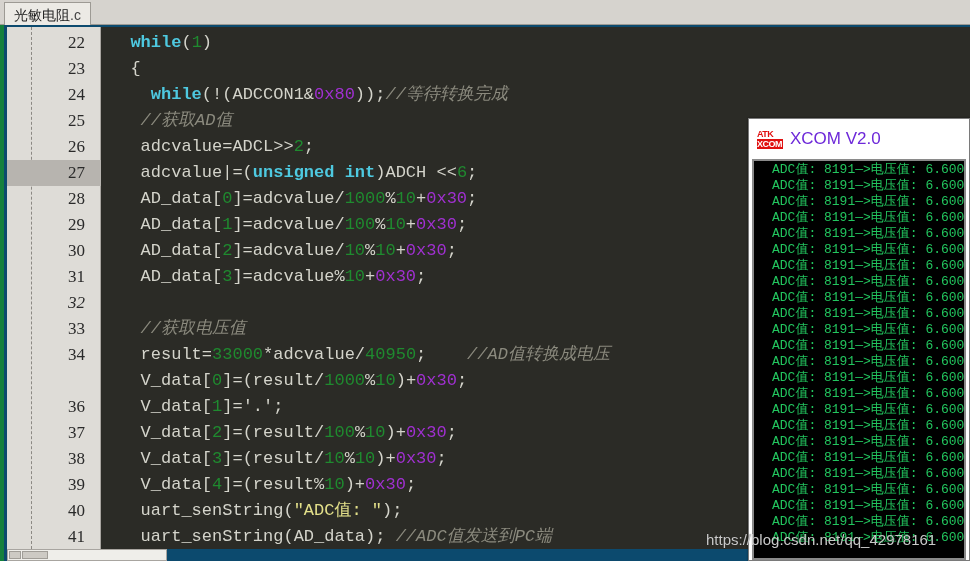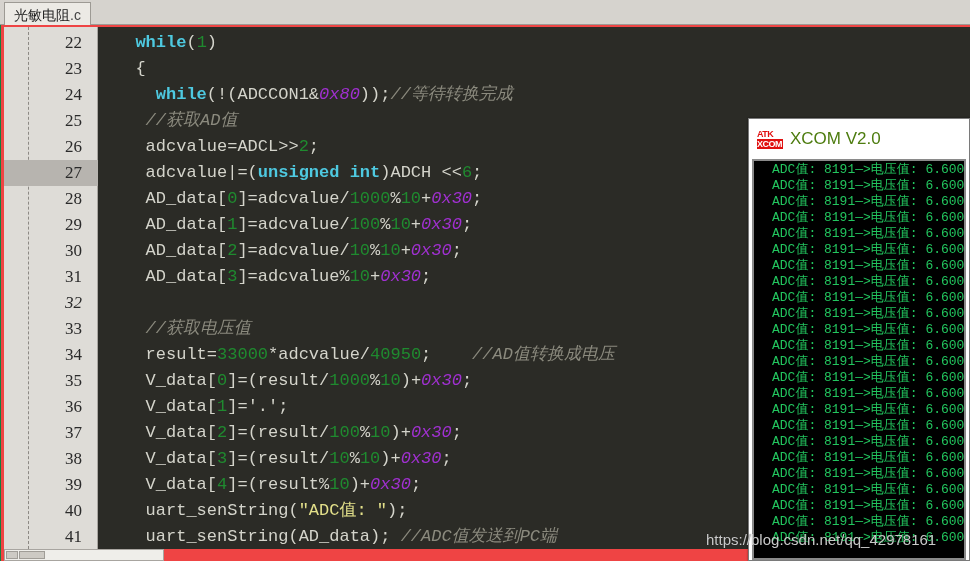--- a/index.html
+++ b/index.html
@@ -32,22 +32,22 @@
     color:#1a1a1a;
     line-height:20px;
     white-space:nowrap;
     cursor:default;
   }
   .tab-ext { color:#444; }
 
   
   #editor-frame {
     position:absolute; left:0; top:25px; width:970px; height:536px;
-    background:#ef4444;
-    border-left:1px solid #15803d;
+    background:#0c4a6e;
+    border-left:4px solid #15803d;
   }
   #editor-inner {
     position:absolute; left:3px; top:2px; right:0; bottom:12px;
     background:#2b2b26;
     overflow:hidden;
   }
 
   
   #gutter {
     position:absolute; left:0; top:0; width:94px; height:100%;
@@ -73,28 +73,28 @@
   
   #code {
     position:absolute; left:95px; top:0; right:0; bottom:0;
     background:#2b2b26;
     font-family:"Liberation Mono", monospace;
     font-size:17px;
     white-space:pre;
     overflow:hidden;
   }
   .cl {
-    position:absolute; left:12px; height:26px; line-height:26px;
+    position:absolute; left:4px; height:26px; line-height:26px;
     padding-left:4px;
     color:#d4d4cb;
     cursor:text;
   }
   .kw   { color:#4ec9e0; font-weight:bold; }
   .num  { color:#1f8a2f; }
-  .hex  { color:#a030d0;font-style:italic; }
+  .hex  { color:#a030d0; }
   .com  { color:#8b8a7e; font-style:italic; }
   .str  { color:#e3e08a; }
   .plain{ color:#d4d4cb; }
 
   
   #hscroll {
     position:absolute; left:3px; bottom:0; width:160px; height:12px;
     background:#efeeea;
     border:1px solid #a8a5a0;
   }
@@ -126,21 +126,21 @@
     margin-right:7px;
     font-family:"Liberation Sans", sans-serif;
     font-weight:bold;
     color:#e01010;
     line-height:10px;
     letter-spacing:-0.5px;
   }
   #atk-logo .l1 { font-size:9px; }
   #atk-logo .l2 { font-size:9px; background:#e01010; color:#ffffff; }
   #xcom-name {
-    font-size:17px; color:#4d7c0f;
+    font-size:17px; color:#6d28d9;
     font-family:"Liberation Sans", sans-serif;
   }
   #xcom-body {
     position:absolute; left:3px; top:40px; right:3px; bottom:0;
     background:#000000;
     border:2px solid #8a8a8a;
     overflow:hidden;
   }
   .tline {
     position:absolute; left:18px; height:16px; line-height:16px;
@@ -185,21 +185,20 @@
           <div class="gl" style="top: 81px;">25</div>
           <div class="gl" style="top: 107px;">26</div>
           <div class="gl cur" style="top: 133px;">27</div>
           <div class="gl" style="top: 159px;">28</div>
           <div class="gl" style="top: 185px;">29</div>
           <div class="gl" style="top: 211px;">30</div>
           <div class="gl" style="top: 237px;">31</div>
           <div class="gl" style="top: 263px; font-style: italic;">32</div>
           <div class="gl" style="top: 289px;">33</div>
           <div class="gl" style="top: 315px;">34</div>
-          <div class="gl" style="top: 341px;">35</div>
           <div class="gl" style="top: 367px;">36</div>
           <div class="gl" style="top: 393px;">37</div>
           <div class="gl" style="top: 419px;">38</div>
           <div class="gl" style="top: 445px;">39</div>
           <div class="gl" style="top: 471px;">40</div>
           <div class="gl" style="top: 497px;">41</div>
         </div>
 
       <div id="code"><div class="cl" style="top: 3px;"><span class="plain">  </span><span class="kw">while</span><span class="plain">(</span><span class="num">1</span><span class="plain">)</span></div><div class="cl" style="top: 29px;"><span class="plain">  {</span></div><div class="cl" style="top: 55px;"><span class="plain">    </span><span class="kw">while</span><span class="plain">(!(ADCCON1&amp;</span><span class="hex">0x80</span><span class="plain">));</span><span class="com">//等待转换完成</span></div><div class="cl" style="top: 81px;"><span class="plain">   </span><span class="com">//获取AD值</span></div><div class="cl" style="top: 107px;"><span class="plain">   adcvalue=ADCL&gt;&gt;</span><span class="num">2</span><span class="plain">;</span></div><div class="cl" style="top: 133px;"><span class="plain">   adcvalue|=(</span><span class="kw">unsigned int</span><span class="plain">)ADCH &lt;&lt;</span><span class="num">6</span><span class="plain">;</span></div><div class="cl" style="top: 159px;"><span class="plain">   AD_data[</span><span class="num">0</span><span class="plain">]=adcvalue/</span><span class="num">1000</span><span class="plain">%</span><span class="num">10</span><span class="plain">+</span><span class="hex">0x30</span><span class="plain">;</span></div><div class="cl" style="top: 185px;"><span class="plain">   AD_data[</span><span class="num">1</span><span class="plain">]=adcvalue/</span><span class="num">100</span><span class="plain">%</span><span class="num">10</span><span class="plain">+</span><span class="hex">0x30</span><span class="plain">;</span></div><div class="cl" style="top: 211px;"><span class="plain">   AD_data[</span><span class="num">2</span><span class="plain">]=adcvalue/</span><span class="num">10</span><span class="plain">%</span><span class="num">10</span><span class="plain">+</span><span class="hex">0x30</span><span class="plain">;</span></div><div class="cl" style="top: 237px;"><span class="plain">   AD_data[</span><span class="num">3</span><span class="plain">]=adcvalue%</span><span class="num">10</span><span class="plain">+</span><span class="hex">0x30</span><span class="plain">;</span></div><div class="cl" style="top: 263px;"><span class="plain"></span></div><div class="cl" style="top: 289px;"><span class="plain">   </span><span class="com">//获取电压值</span></div><div class="cl" style="top: 315px;"><span class="plain">   result=</span><span class="num">33000</span><span class="plain">*adcvalue/</span><span class="num">40950</span><span class="plain">;</span><span class="plain">    </span><span class="com">//AD值转换成电压</span></div><div class="cl" style="top: 341px;"><span class="plain">   V_data[</span><span class="num">0</span><span class="plain">]=(result/</span><span class="num">1000</span><span class="plain">%</span><span class="num">10</span><span class="plain">)+</span><span class="hex">0x30</span><span class="plain">;</span></div><div class="cl" style="top: 367px;"><span class="plain">   V_data[</span><span class="num">1</span><span class="plain">]='.';</span></div><div class="cl" style="top: 393px;"><span class="plain">   V_data[</span><span class="num">2</span><span class="plain">]=(result/</span><span class="num">100</span><span class="plain">%</span><span class="num">10</span><span class="plain">)+</span><span class="hex">0x30</span><span class="plain">;</span></div><div class="cl" style="top: 419px;"><span class="plain">   V_data[</span><span class="num">3</span><span class="plain">]=(result/</span><span class="num">10</span><span class="plain">%</span><span class="num">10</span><span class="plain">)+</span><span class="hex">0x30</span><span class="plain">;</span></div><div class="cl" style="top: 445px;"><span class="plain">   V_data[</span><span class="num">4</span><span class="plain">]=(result%</span><span class="num">10</span><span class="plain">)+</span><span class="hex">0x30</span><span class="plain">;</span></div><div class="cl" style="top: 471px;"><span class="plain">   uart_senString(</span><span class="str">"ADC值: "</span><span class="plain">);</span></div><div class="cl" style="top: 497px;"><span class="plain">   uart_senString(AD_data); </span><span class="com">//ADC值发送到PC端</span></div></div>
     </div>

